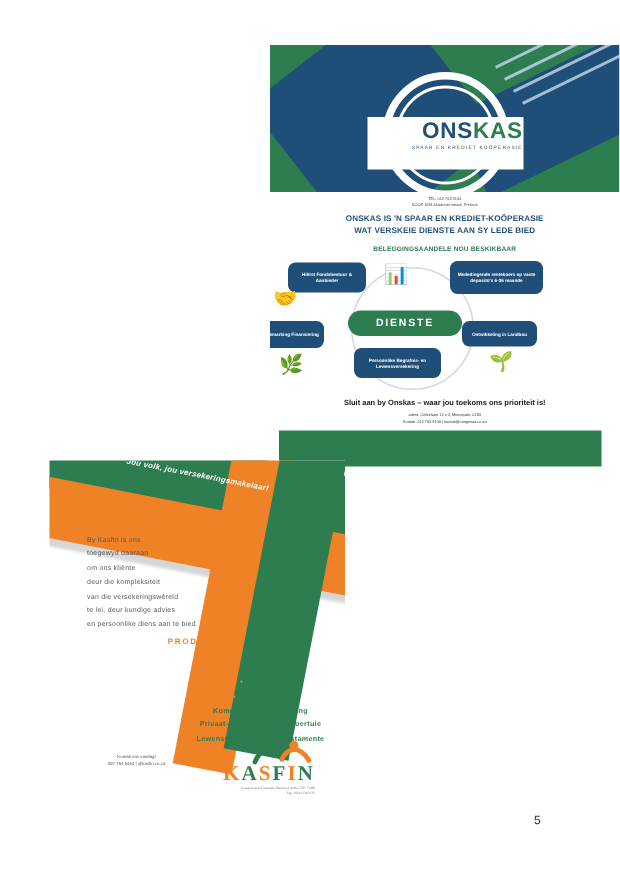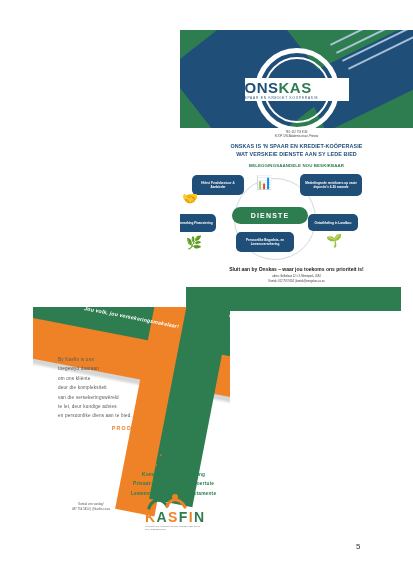--- a/index.html
+++ b/index.html
@@ -52,22 +52,22 @@
   }
   .logo-ring-inner{
     position:absolute;left:9px;top:9px;width:66px;height:66px;
     border-radius:50%;
     border:2px solid #ffffff;
     box-sizing:border-box;
   }
   .logo-text-band{
     position:absolute;left:-10px;top:30px;width:104px;
     background:#ffffff;
-    padding:2px 0 1px 0;
-    text-align:left;
+    padding:2px 0 13px 0;
+    text-align:right;
   }
   .logo-main{
     font-size:15px;font-weight:bold;letter-spacing:.5px;line-height:1;
   }
   .logo-ons{color:#1f4e79;}
   .logo-kas{color:#2e7d51;}
   .logo-sub{
     font-size:3.2px;color:#1f4e79;letter-spacing:.8px;margin-top:1px;
     white-space:nowrap;
   }
@@ -200,21 +200,21 @@
   }
   .produkte-list li::before{
     content:"\25CF";color:#ef8226;font-size:3.4px;margin-right:2px;
     vertical-align:middle;
   }
   .kasfin-contact{
     position:absolute;left:22px;top:195px;width:72px;text-align:center;
     font-size:2.9px;color:#55585a;line-height:1.7;
   }
   .kasfin-logo{
-    position:absolute;left:112px;top:186px;width:90px;text-align:left;
+    position:absolute;left:87px;top:186px;width:90px;text-align:right;font-family:Liberation Serif, serif;
   }
   .kf-mark{height:17px;position:relative;}
   .kf-word{
     font-size:14px;font-weight:bold;letter-spacing:1.4px;line-height:1;
   }
   .kf-k{color:#ef8226;}
   .kf-a{color:#2e7d51;}
   .kf-s{color:#ef8226;}
   .kf-f{color:#2e7d51;}
   .kf-i{color:#ef8226;}

